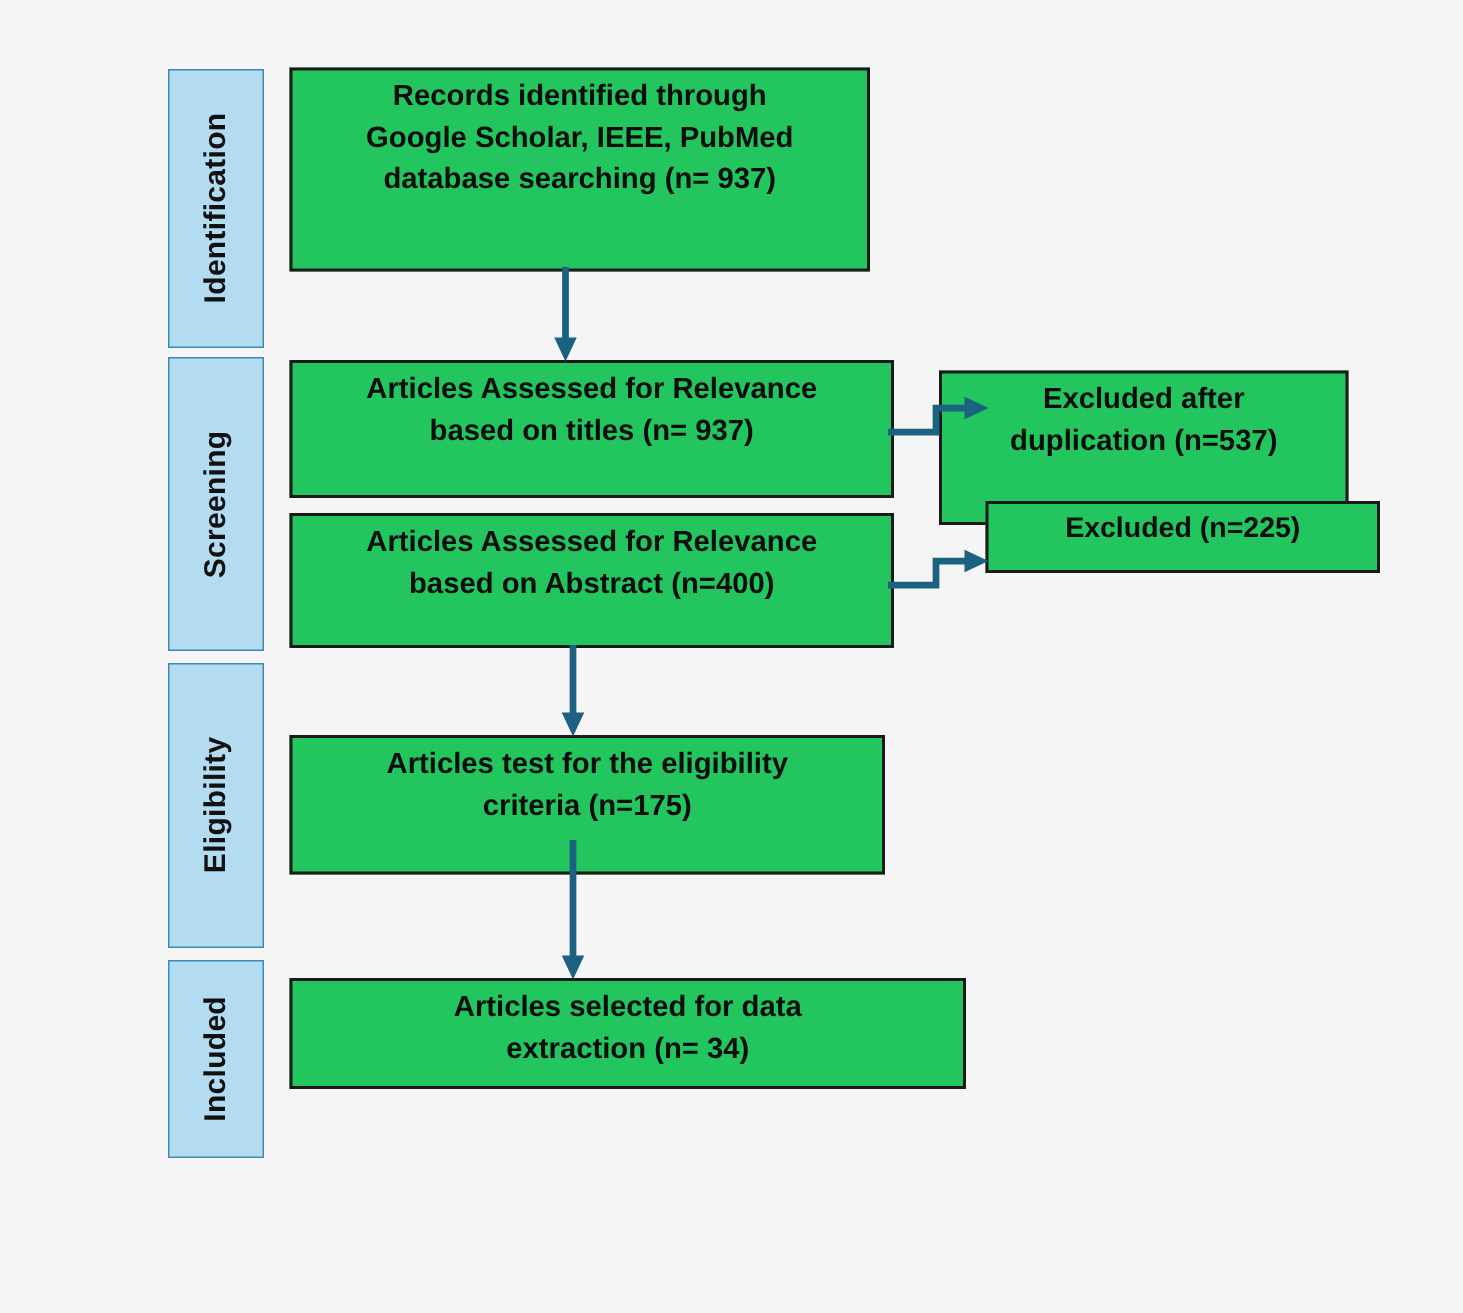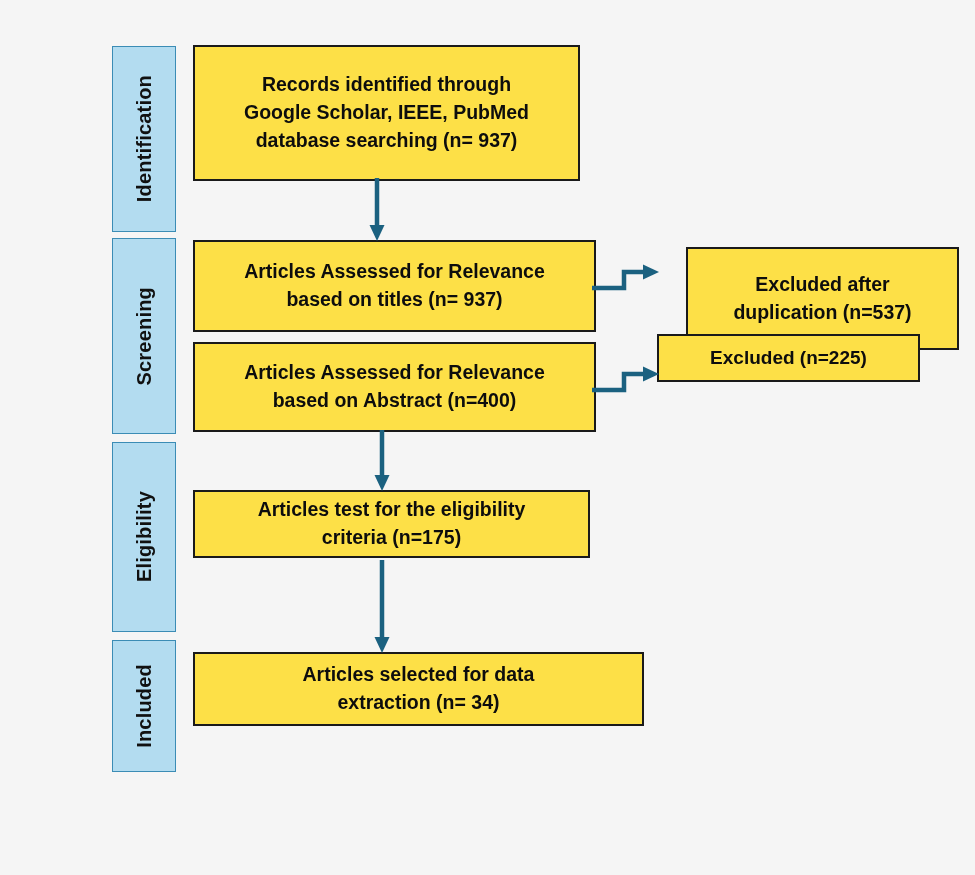--- a/index.html
+++ b/index.html
@@ -37,24 +37,23 @@
     color: #111111;
     letter-spacing: 0.2px;
     white-space: nowrap;
     line-height: 1;
   }
 
   
   .node {
     position: absolute;
     box-sizing: border-box;
-    background: #fde047;
+    background: #22c55e;
     border: 2.4px solid #1a1a1a;
     display: flex;
-    align-items: center;
     justify-content: center;
     text-align: center;
     padding: 4px 10px;
   }
   .node .node-text {
     font-size: 19.5px;
     font-weight: 700;
     color: #0d0d0d;
     line-height: 1.42;
     white-space: pre-line;
@@ -103,31 +102,31 @@
   <div class="node" style="left:193px; top:240px; width:403px; height:92px;">
     <span class="node-text">Articles Assessed for Relevance
 based on titles (n= 937)</span>
   </div>
 
   <div class="node" style="left:193px; top:342px; width:403px; height:90px;">
     <span class="node-text">Articles Assessed for Relevance
 based on Abstract (n=400)</span>
   </div>
 
-  <div class="node" style="left:193px; top:490px; width:397px; height:68px;">
+  <div class="node" style="left:193px; top:490px; width:397px; height:93px;">
     <span class="node-text">Articles test for the eligibility
 criteria (n=175)</span>
   </div>
 
   <div class="node" style="left:193px; top:652px; width:451px; height:74px;">
     <span class="node-text">Articles selected for data
 extraction (n= 34)</span>
   </div>
 
-  <div class="node" style="left:686px; top:247px; width:273px; height:103px;">
+  <div class="node" style="left:626px; top:247px; width:273px; height:103px;">
     <span class="node-text">Excluded after
 duplication (n=537)</span>
   </div>
 
   <div class="node small" style="left:657px; top:334px; width:263px; height:48px;">
     <span class="node-text">Excluded (n=225)</span>
   </div>
 
   <div class="connector" style="left:360px; top:178px; width:40px; height:66px;">
     <svg width="40" height="66" viewBox="0 0 40 66">

